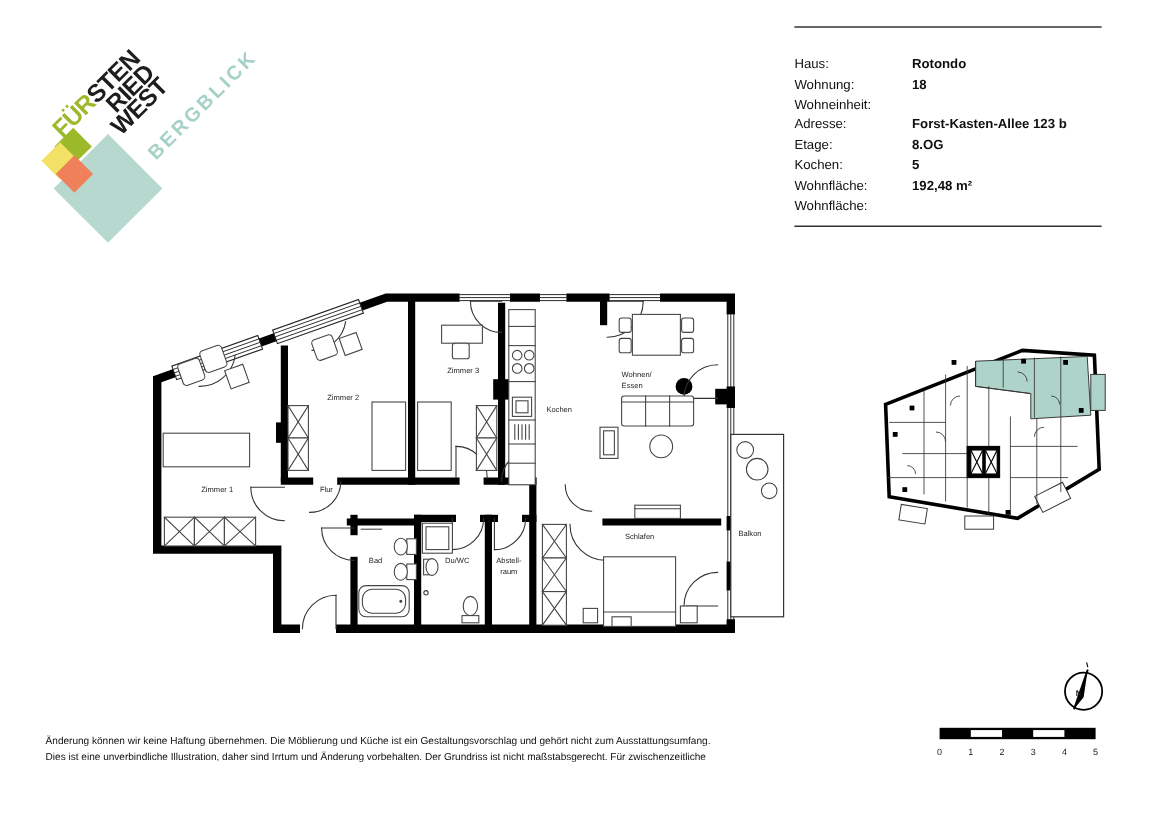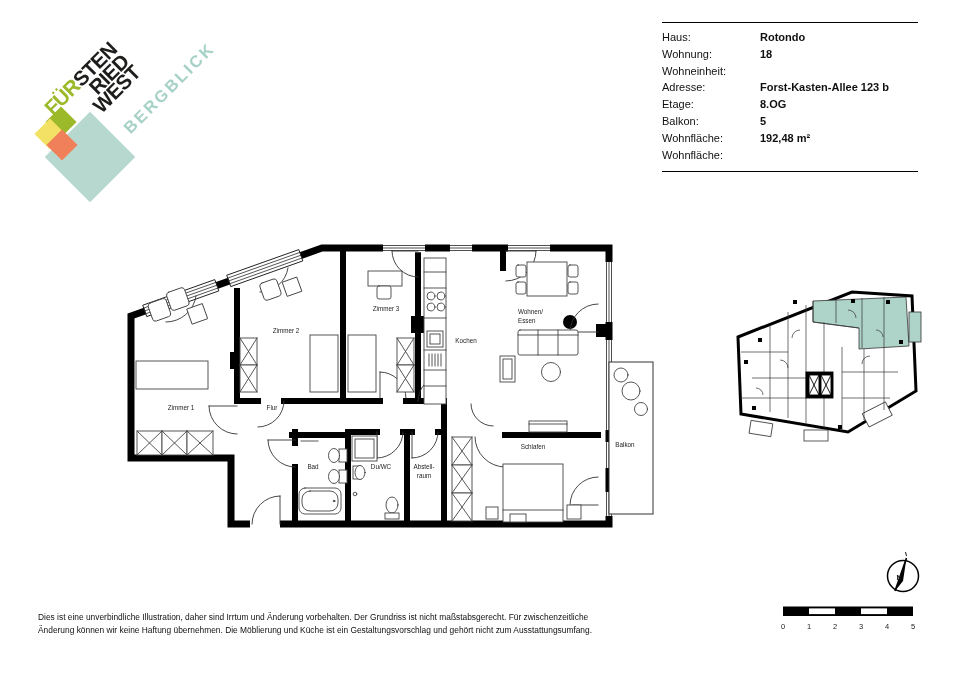--- a/index.html
+++ b/index.html
@@ -19,21 +19,21 @@
     transform:rotate(-45deg);transform-origin:0 0;text-align:right;
     font-size:20.5px;font-weight:bold;line-height:16.5px;letter-spacing:-0.6px;
     color:#1d1d1b;white-space:nowrap;}
   .brand-tagline{position:absolute;left:120px;top:124px;
     transform:rotate(-45deg);transform-origin:0 0;
     font-size:16.5px;font-weight:bold;letter-spacing:2.5px;white-space:nowrap;}
 
   
   .info{position:absolute;left:662px;top:22px;width:256px;
     border-top:1.5px solid #000;border-bottom:1.5px solid #000;
-    padding:6px 0 8px 0;font-size:11px;color:#101010;}
+    padding:23px 0 8px 0;font-size:11px;color:#101010;}
   .info-row{display:flex;line-height:16.8px;}
   .info-label{width:98px;flex:0 0 98px;}
   .info-value{flex:1;font-weight:bold;}
 
   
   .disclaimer{position:absolute;left:38px;top:611px;width:665px;
     font-size:8.4px;line-height:13px;color:#101010;}
 
   svg text{font-family:"Liberation Sans", sans-serif;}
 </style>
@@ -67,21 +67,21 @@
   </div>
   <div class="info-row">
     <div class="info-label">Adresse:</div>
     <div class="info-value">Forst-Kasten-Allee 123 b</div>
   </div>
   <div class="info-row">
     <div class="info-label">Etage:</div>
     <div class="info-value">8.OG</div>
   </div>
   <div class="info-row">
-    <div class="info-label">Balkon:</div>
+    <div class="info-label">Kochen:</div>
     <div class="info-value">5</div>
   </div>
   <div class="info-row">
     <div class="info-label">Wohnfläche:</div>
     <div class="info-value">192,48 m²</div>
   </div>
   <div class="info-row">
     <div class="info-label">Wohnfläche:</div>
   </div>
 </div>
@@ -419,15 +419,15 @@
       <text x="809" y="629">1</text>
       <text x="835" y="629">2</text>
       <text x="861" y="629">3</text>
       <text x="887" y="629">4</text>
       <text x="913" y="629">5</text>
     </g>
   </g>
 </svg>
 
 <div class="disclaimer">
+  <div>Änderung können wir keine Haftung übernehmen. Die Möblierung und Küche ist ein Gestaltungsvorschlag und gehört nicht zum Ausstattungsumfang.</div>
   <div>Dies ist eine unverbindliche Illustration, daher sind Irrtum und Änderung vorbehalten. Der Grundriss ist nicht maßstabsgerecht. Für zwischenzeitliche</div>
-  <div>Änderung können wir keine Haftung übernehmen. Die Möblierung und Küche ist ein Gestaltungsvorschlag und gehört nicht zum Ausstattungsumfang.</div>
 </div>
 
 </body></html>

